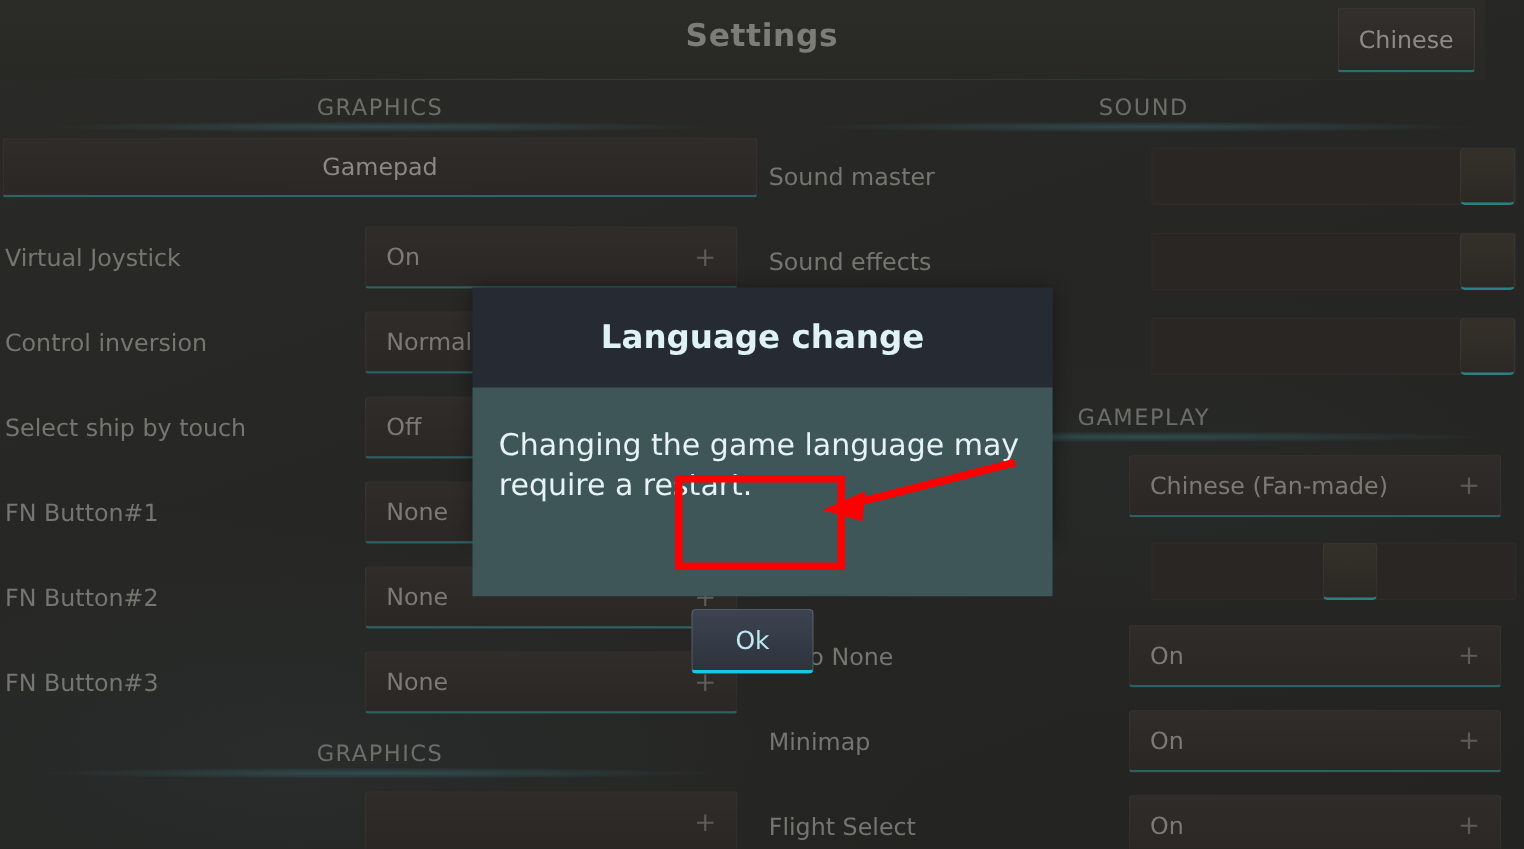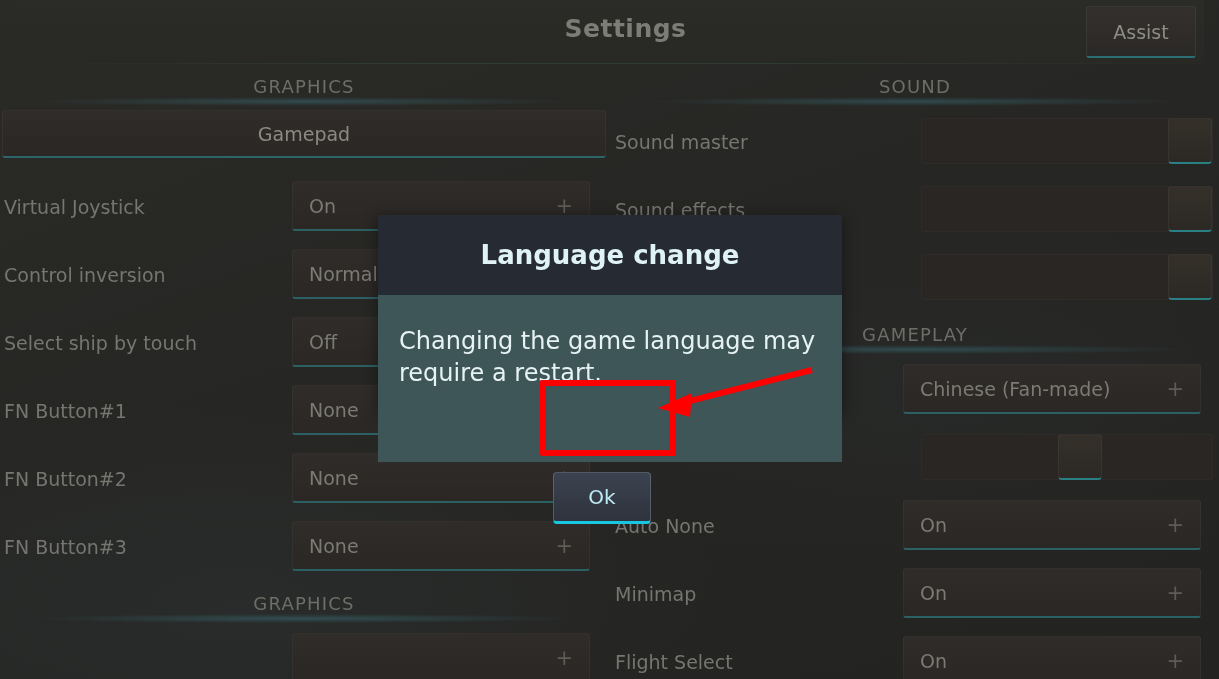--- a/index.html
+++ b/index.html
@@ -13,21 +13,21 @@
     position:relative;
     width:1219px; height:679px;
     background:
       radial-gradient(ellipse 700px 300px at 20% 90%, rgba(60,80,85,0.16), rgba(0,0,0,0) 70%),
       radial-gradient(ellipse 600px 260px at 78% 58%, rgba(55,75,80,0.10), rgba(0,0,0,0) 70%),
       linear-gradient(160deg, #2a2a27 0%, #262624 45%, #232321 100%);
   }
 
   
   .topbar {
-    position:absolute; left:16px; top:0; width:1188px; height:64px;
+    position:absolute; left:0; top:0; width:1188px; height:64px;
     background:linear-gradient(180deg,#2b2b28,#282825);
   }
   .topbar:after{
     content:""; position:absolute; left:0; bottom:0; width:100%; height:1px;
     background:linear-gradient(90deg, rgba(70,110,115,0) 0%, rgba(80,130,135,0.22) 35%, rgba(80,130,135,0.18) 65%, rgba(70,110,115,0) 100%);
   }
   .page-title{
     position:absolute; left:0; top:14px; width:1219px; text-align:center;
     font-size:25px; font-weight:bold; color:#7d7d77; letter-spacing:0.5px;
   }
@@ -101,21 +101,21 @@
   .slider-handle{
     position:absolute; top:-1px; width:44px; height:46px;
     background:linear-gradient(180deg,#343029,#2c2925);
     border:1px solid rgba(120,120,115,0.13);
     border-bottom:2px solid rgba(40,160,170,0.72);
     border-radius:4px;
   }
 
   
   .modal{
-    position:absolute; left:378px; top:215px; width:464px; height:198px;
+    position:absolute; left:378px; top:230px; width:464px; height:198px;
     box-shadow:0 2px 14px rgba(0,0,0,0.45);
   }
   .modal-header{
     height:80px; background:#262b33;
     display:flex; align-items:center; justify-content:center;
   }
   .modal-title{ font-size:26px; font-weight:bold; color:#dff2f6; }
   .modal-body{
     height:167px; background:#3f5659; position:relative;
   }
@@ -140,21 +140,21 @@
   }
   .anno-arrow{ position:absolute; left:640px; top:355px; width:190px; height:75px; }
 </style>
 </head>
 <body>
 
 <div id="root">
 
   <div class="topbar">
     <div class="page-title">Settings</div>
-    <div class="return-btn">Assist</div>
+    <div class="return-btn">Chinese</div>
   </div>
 
   <div class="col col-left">
 
     <div class="section-head">GRAPHICS</div>
 
     <div class="wide-btn">Gamepad</div>
 
     <div class="row">
       <div class="row-label">Virtual Joystick</div>

